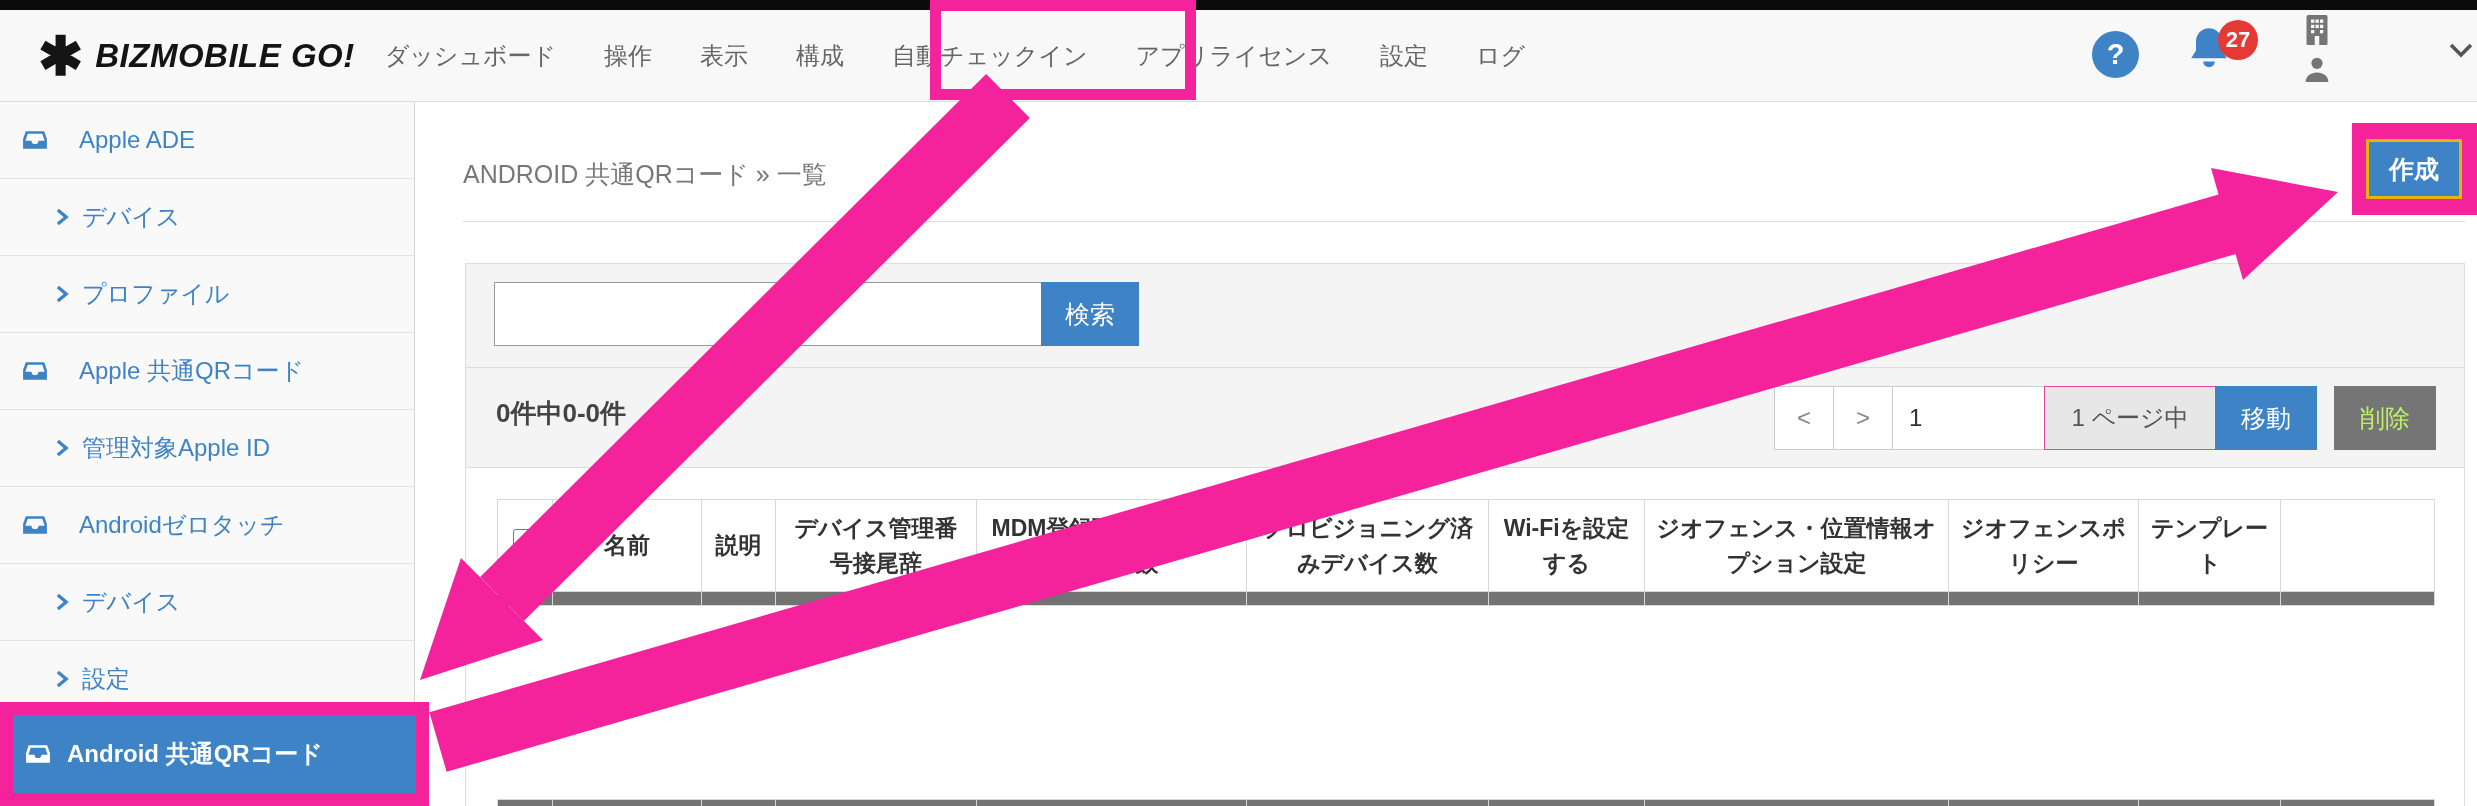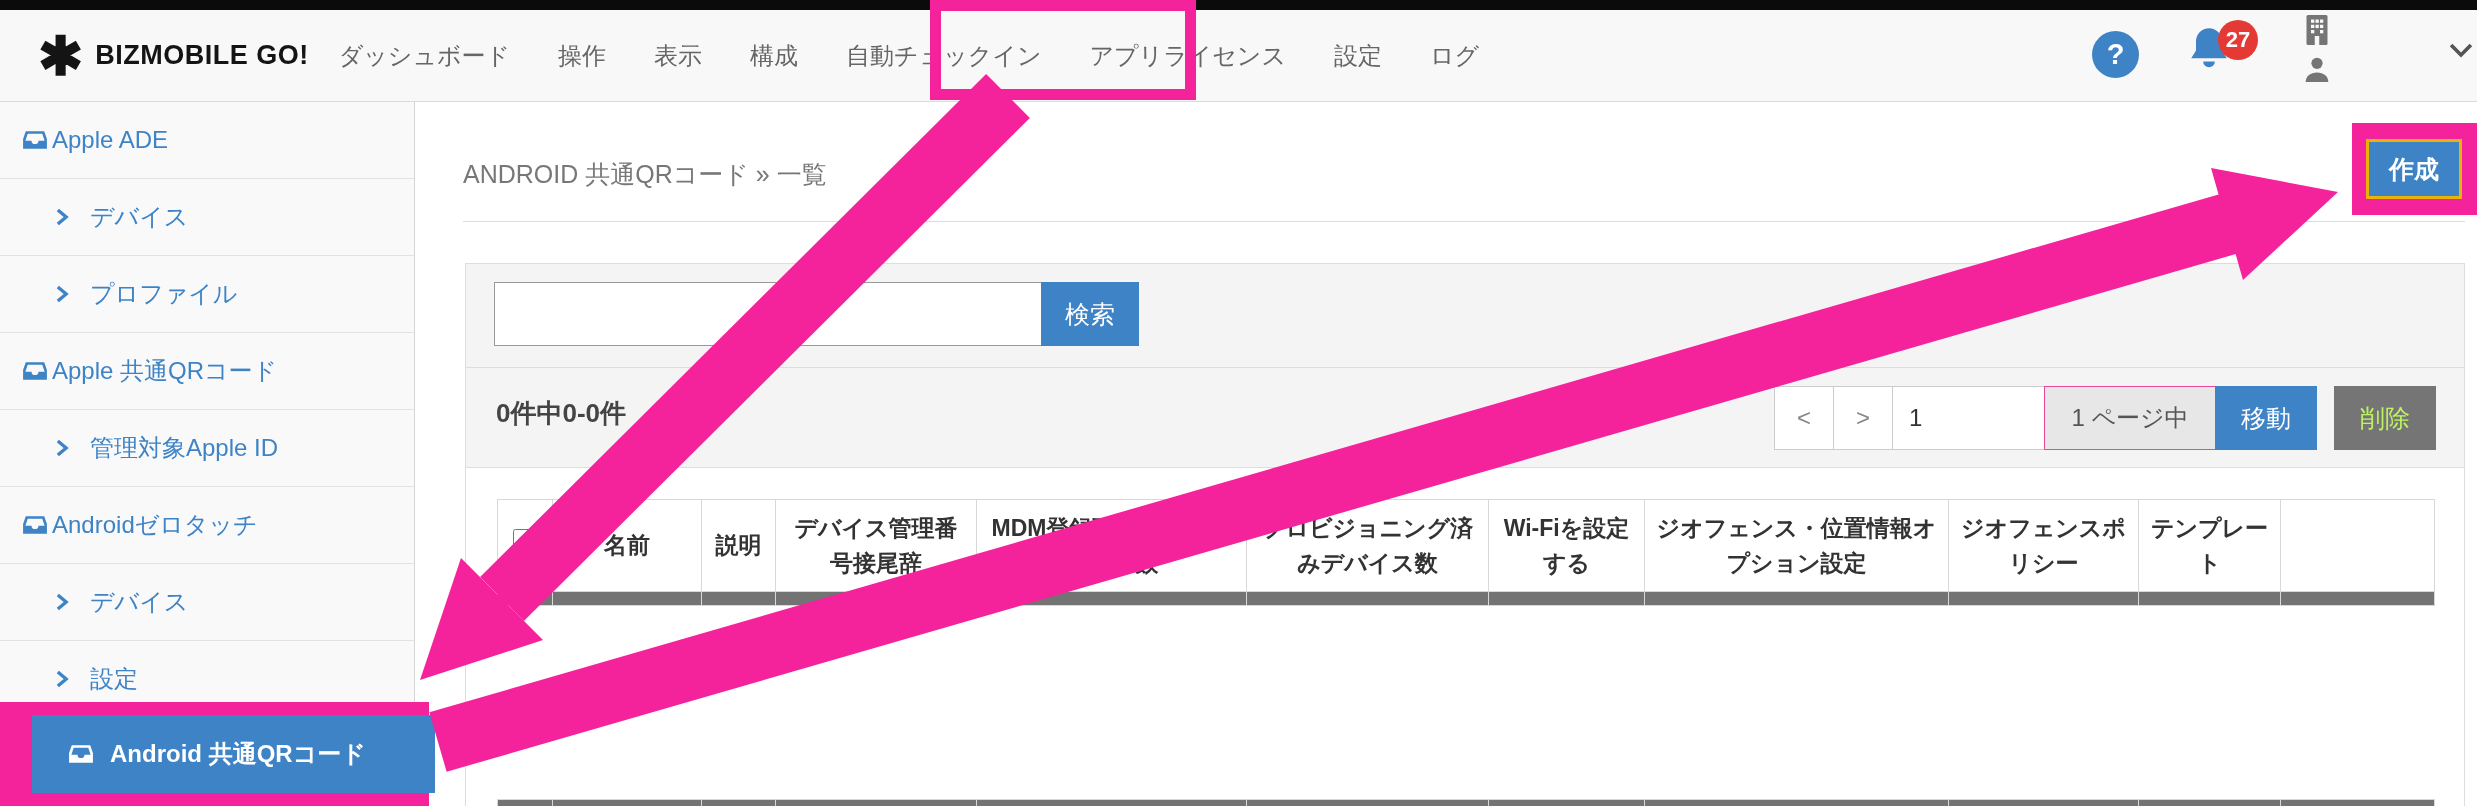--- a/index.html
+++ b/index.html
@@ -12,21 +12,21 @@
   .black-strip{position:absolute;left:0;top:0;width:2477px;height:10px;background:#0b0b0b;}
 
   
   .topbar{
     position:absolute;left:0;top:10px;width:2477px;height:92px;
     background:#f8f8f8;border-bottom:1px solid #dcdcdc;
     display:flex;align-items:center;box-sizing:border-box;
   }
   .logo{display:flex;align-items:center;margin-left:38px;gap:12px;cursor:pointer;}
   .logo-icon{font-size:54px;line-height:1;color:#141414;font-weight:bold;}
-  .logo-text{font-size:27px;font-weight:bold;color:#141414;letter-spacing:.5px;white-space:nowrap;}
+  .logo-text{font-size:33px;font-weight:bold;color:#141414;letter-spacing:.5px;white-space:nowrap;font-style:italic;}
   .topnav{display:flex;gap:48px;margin-left:30px;align-items:center;}
   .topnav .nav-item{font-size:24px;color:#666;white-space:nowrap;cursor:pointer;}
   .icon-abs{position:absolute;}
   .help-circle{
     left:2092px;top:21px;width:47px;height:47px;border-radius:50%;
     background:var(--accent-blue);color:#fff;font-size:29px;font-weight:bold;
     display:flex;align-items:center;justify-content:center;cursor:pointer;
   }
   .bell{left:2183px;top:14px;width:52px;height:52px;cursor:pointer;}
   .badge{
@@ -38,33 +38,33 @@
   .person{left:2301px;top:44px;width:32px;height:32px;cursor:pointer;}
   .chev-down{left:2444px;top:23px;width:34px;height:34px;cursor:pointer;}
 
   
   .sidebar{
     position:absolute;left:0;top:102px;width:415px;height:704px;
     background:#f9f9f9;border-right:1px solid #d5d5d5;box-sizing:border-box;
   }
   .side-item{
     height:77px;border-bottom:1px solid #e2e2e2;display:flex;align-items:center;
-    color:var(--accent-blue);font-size:24px;cursor:pointer;box-sizing:border-box;gap:4px;
+    color:var(--accent-blue);font-size:24px;cursor:pointer;box-sizing:border-box;gap:31px;
   }
   .side-item.root{padding-left:22px;}
-  .side-item.sub{padding-left:52px;gap:18px;}
+  .side-item.sub{padding-left:52px;gap:10px;}
   .tray-ic{width:26px;height:26px;flex:0 0 auto;}
   .chev-ic{width:20px;height:20px;flex:0 0 auto;}
   .side-active-box{
     position:absolute;left:0;top:600px;width:429px;height:104px;
     border:13px solid var(--annotation-pink);box-sizing:border-box;z-index:96;background:var(--annotation-pink);
   }
   .side-active{
     width:100%;height:100%;background:var(--accent-blue);display:flex;align-items:center;
-    gap:16px;padding-left:36px;box-sizing:border-box;color:#fff;font-size:24px;font-weight:bold;cursor:pointer;margin-left:19px;
+    gap:16px;padding-left:12px;box-sizing:border-box;color:#fff;font-size:24px;font-weight:bold;cursor:pointer;
   }
 
   
   .main{position:absolute;left:416px;top:102px;width:2061px;height:704px;background:#fff;}
   .breadcrumb{position:absolute;left:47px;top:56px;font-size:25px;color:#777;}
   .top-hr{position:absolute;left:47px;right:12px;top:119px;border-top:1px solid #ddd;height:0;}
   .create-box{position:absolute;right:0;top:21px;width:125px;height:92px;background:var(--annotation-pink);z-index:80;}
   .create-btn{
     position:absolute;left:14px;top:16px;width:96px;height:60px;background:var(--accent-blue);
     color:#fff;font-size:25px;font-weight:bold;border:3px solid #eab308;display:flex;

